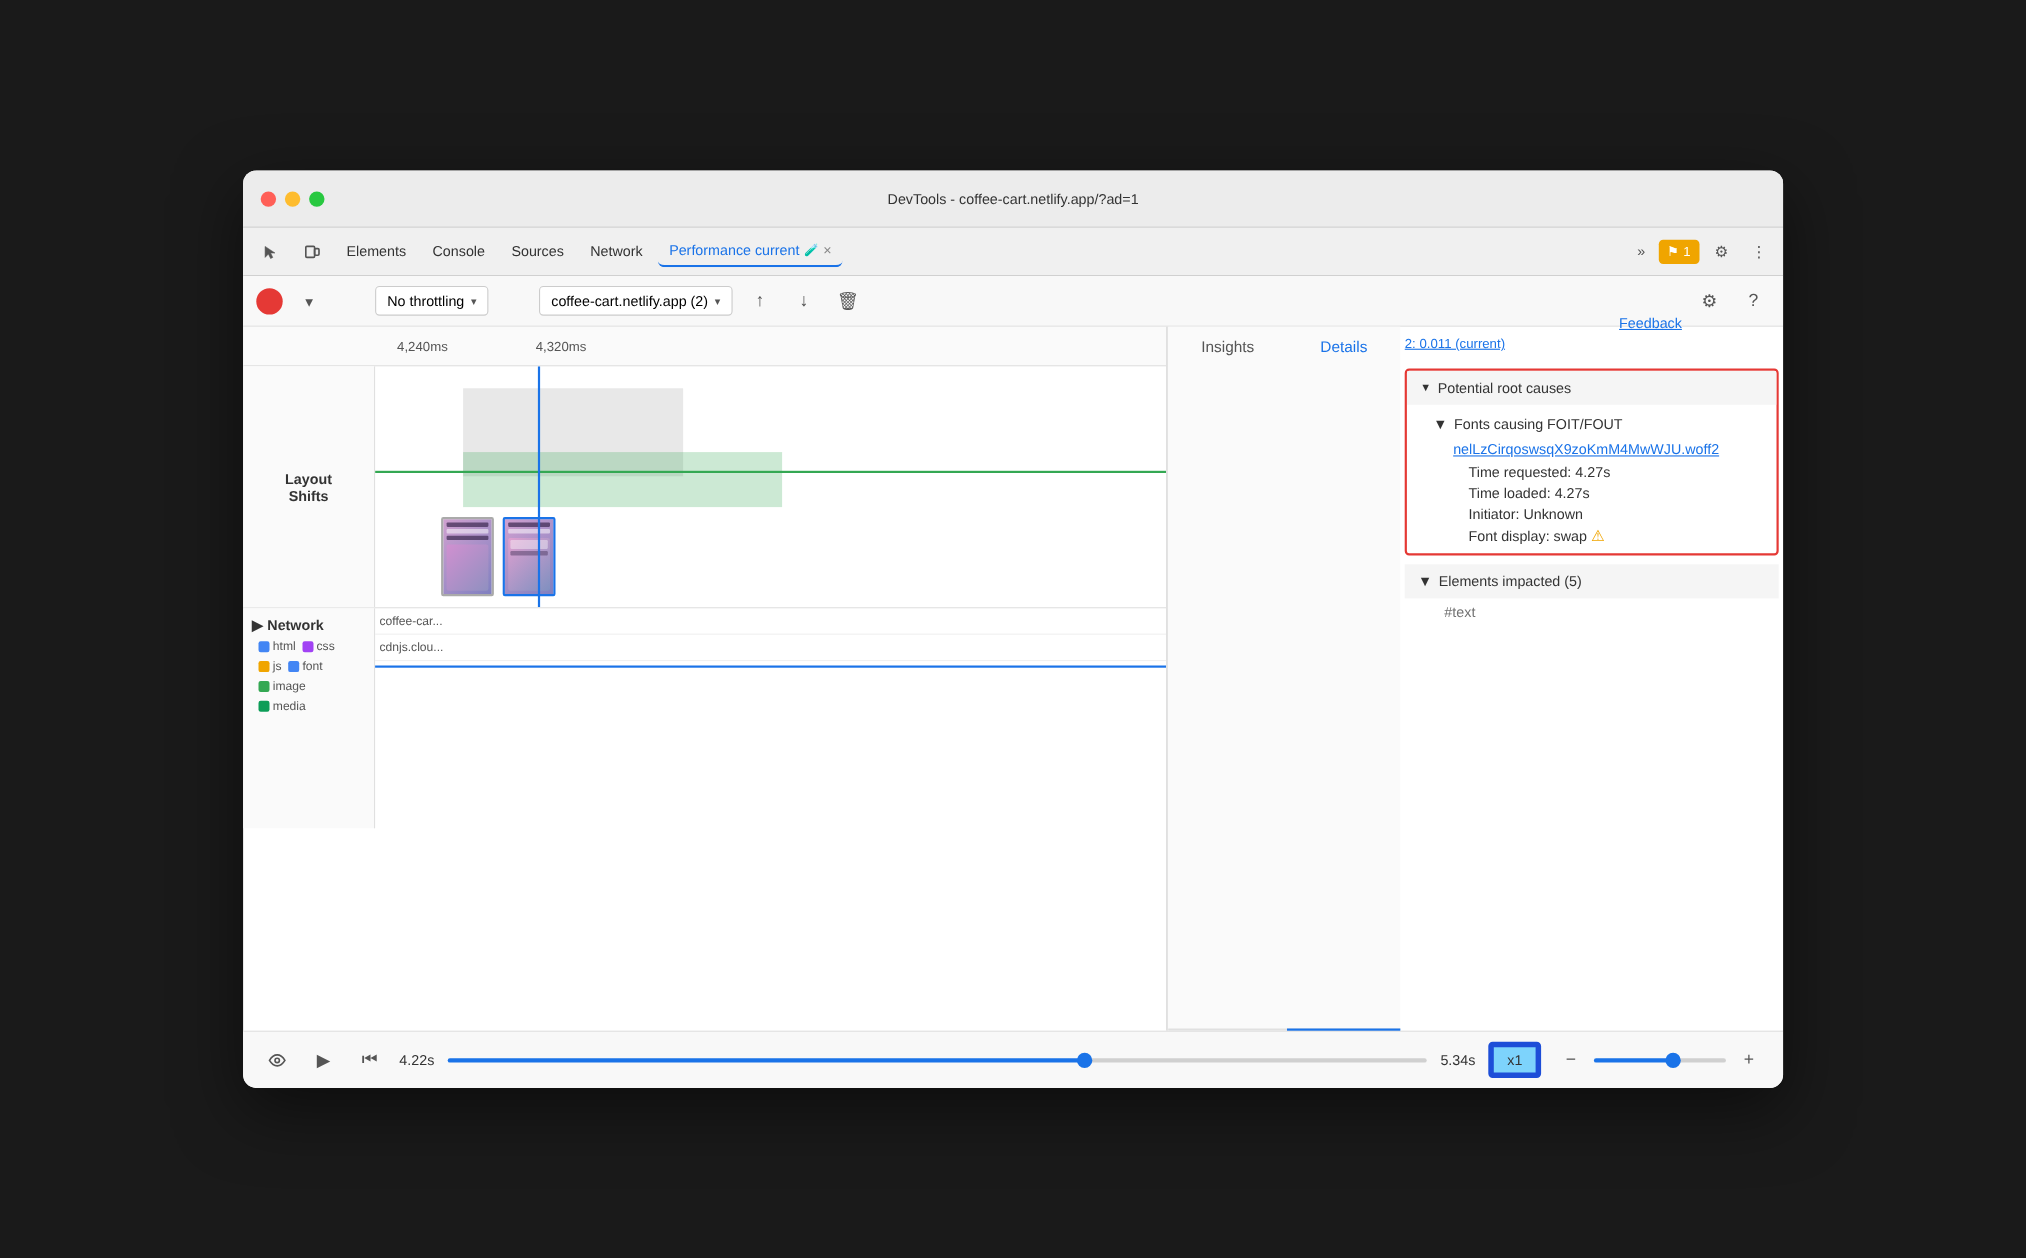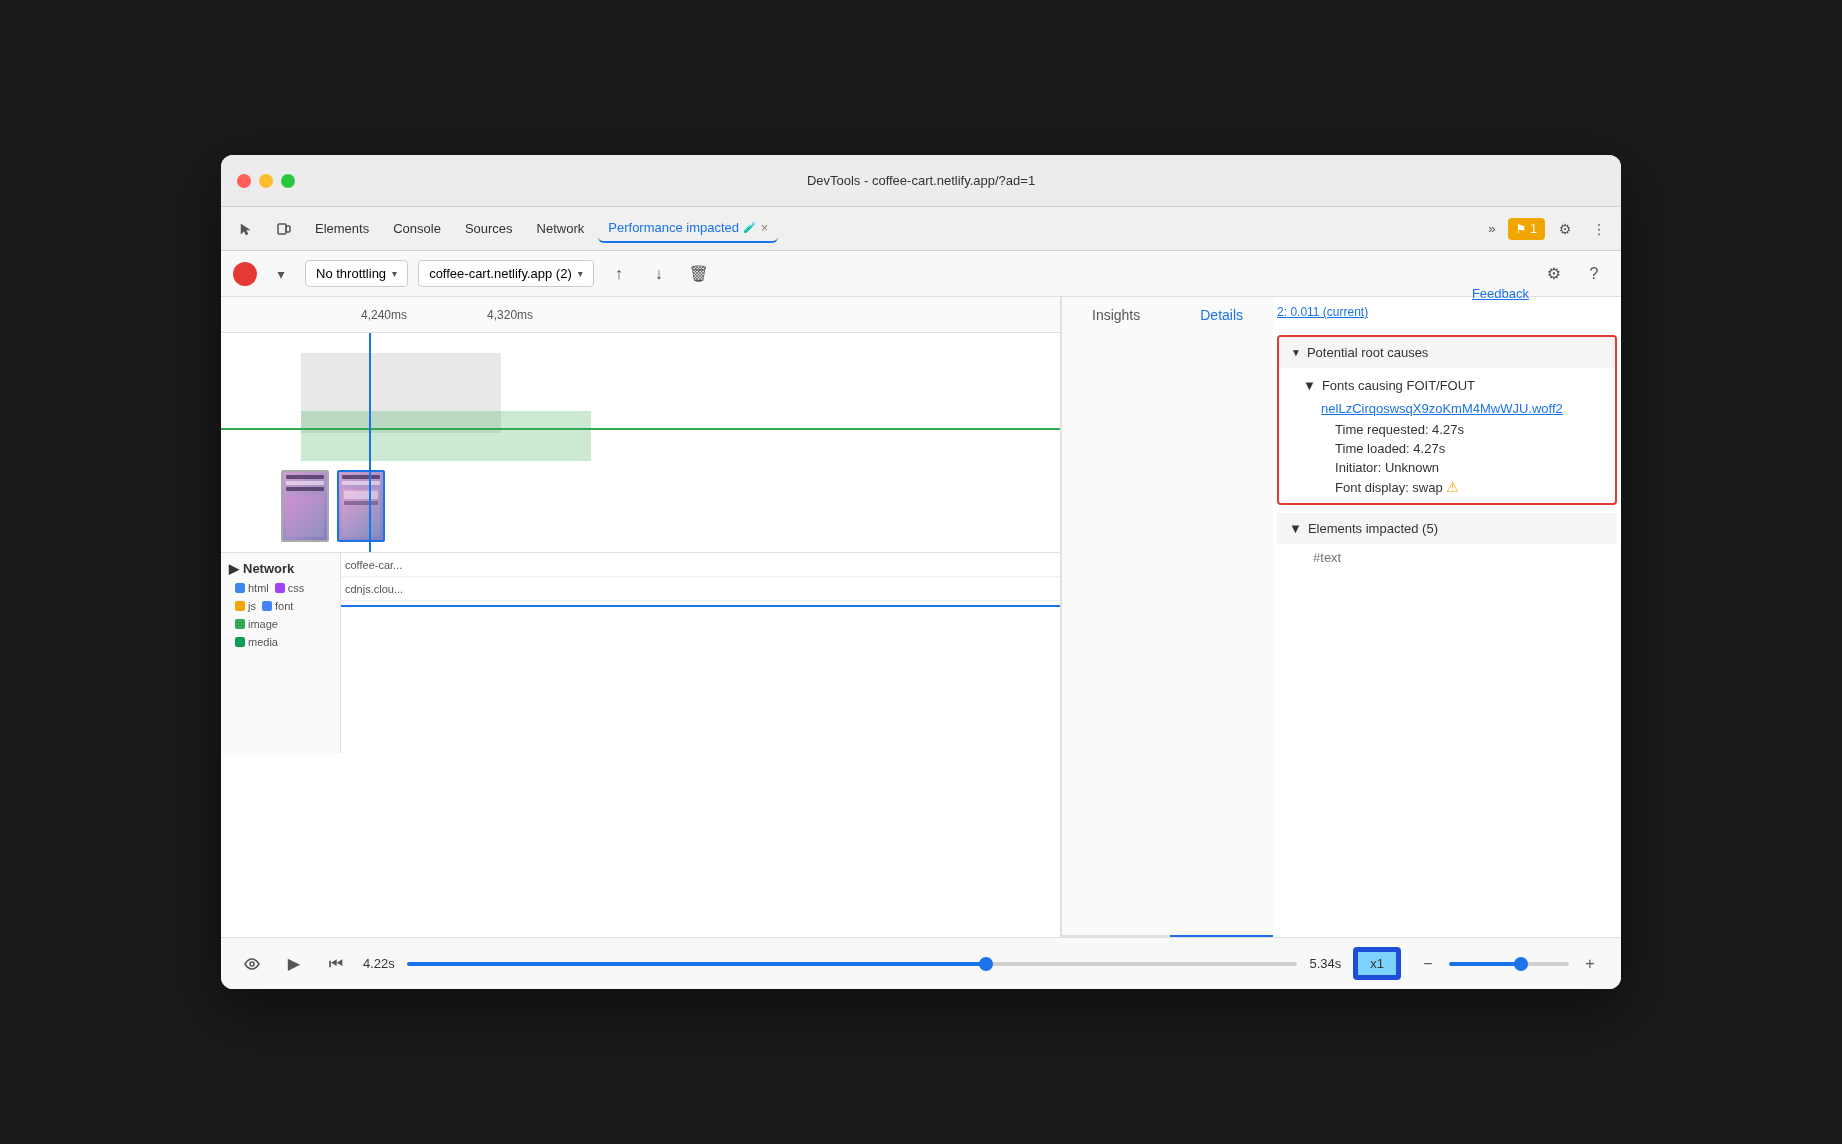--- a/index.html
+++ b/index.html
@@ -125,20 +125,21 @@
     .dropdown-btn {
       display: flex;
       align-items: center;
       gap: 6px;
       border: 1px solid #ccc;
       border-radius: 4px;
       padding: 5px 10px;
       font-size: 13px;
       background: white;
       cursor: pointer;
+      margin-left: 36px;
     }
     .dropdown-btn .arrow { color: #555; font-size: 10px; }
     .toolbar-spacer { flex: 1; }
     .toolbar-icon-btn {
       display: flex;
       align-items: center;
       justify-content: center;
       width: 30px;
       height: 30px;
       border-radius: 4px;
@@ -540,21 +541,21 @@
     <div class="tab-btn">
       <span>Console</span>
     </div>
     <div class="tab-btn">
       <span>Sources</span>
     </div>
     <div class="tab-btn">
       <span>Network</span>
     </div>
     <div class="tab-btn" style="border-bottom: 2px solid #1a73e8; color: #1a73e8;">
-      <span>Performance impacted</span>
+      <span>Performance current</span>
       <span style="font-size:11px; color:#555;">🧪</span>
       <span style="color:#888; font-size:13px;">×</span>
     </div>
     <div class="tab-spacer"></div>
     <div class="tab-right-icons">
       <div class="tab-nav-icon">
         <span>»</span>
       </div>
       <div class="badge-btn">
         <span style="font-size:12px;">⚑</span>
@@ -588,20 +589,24 @@
   <div class="main-content">
 
     <div class="left-panel">
 
       <div class="timeline-header">
         <span>4,240ms</span>
         <span>4,320ms</span>
       </div>
 
       <div class="layout-shifts-section">
+        <div class="section-label">
+          <span style="white-space: pre-line;">Layout
+Shifts</span>
+        </div>
         <div class="timeline-content">
           <div class="blue-vertical-line"></div>
           <div class="gray-rect"></div>
           <div class="green-rect"></div>
           <div class="green-horizontal-line"></div>
           <div class="thumbnail-group">
             <div class="thumbnail">
               <div class="thumb-line dark"></div>
               <div class="thumb-line"></div>
               <div class="thumb-line dark"></div>

